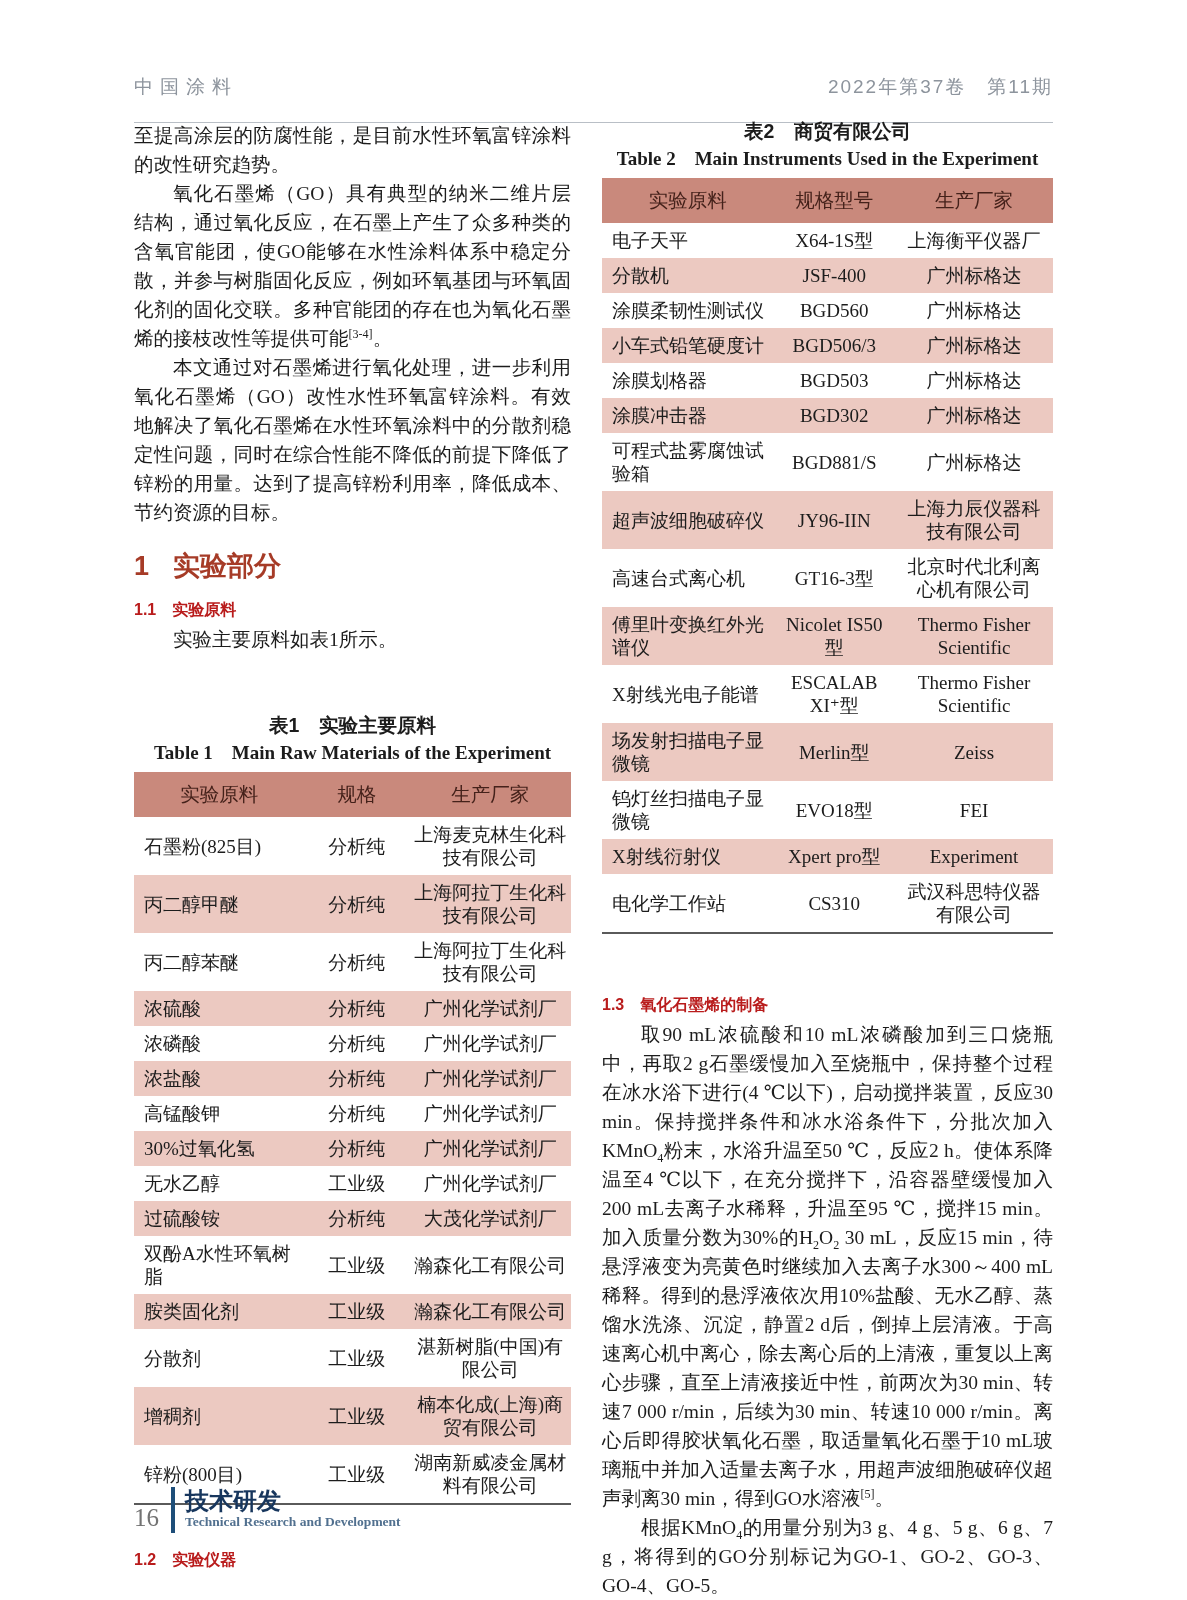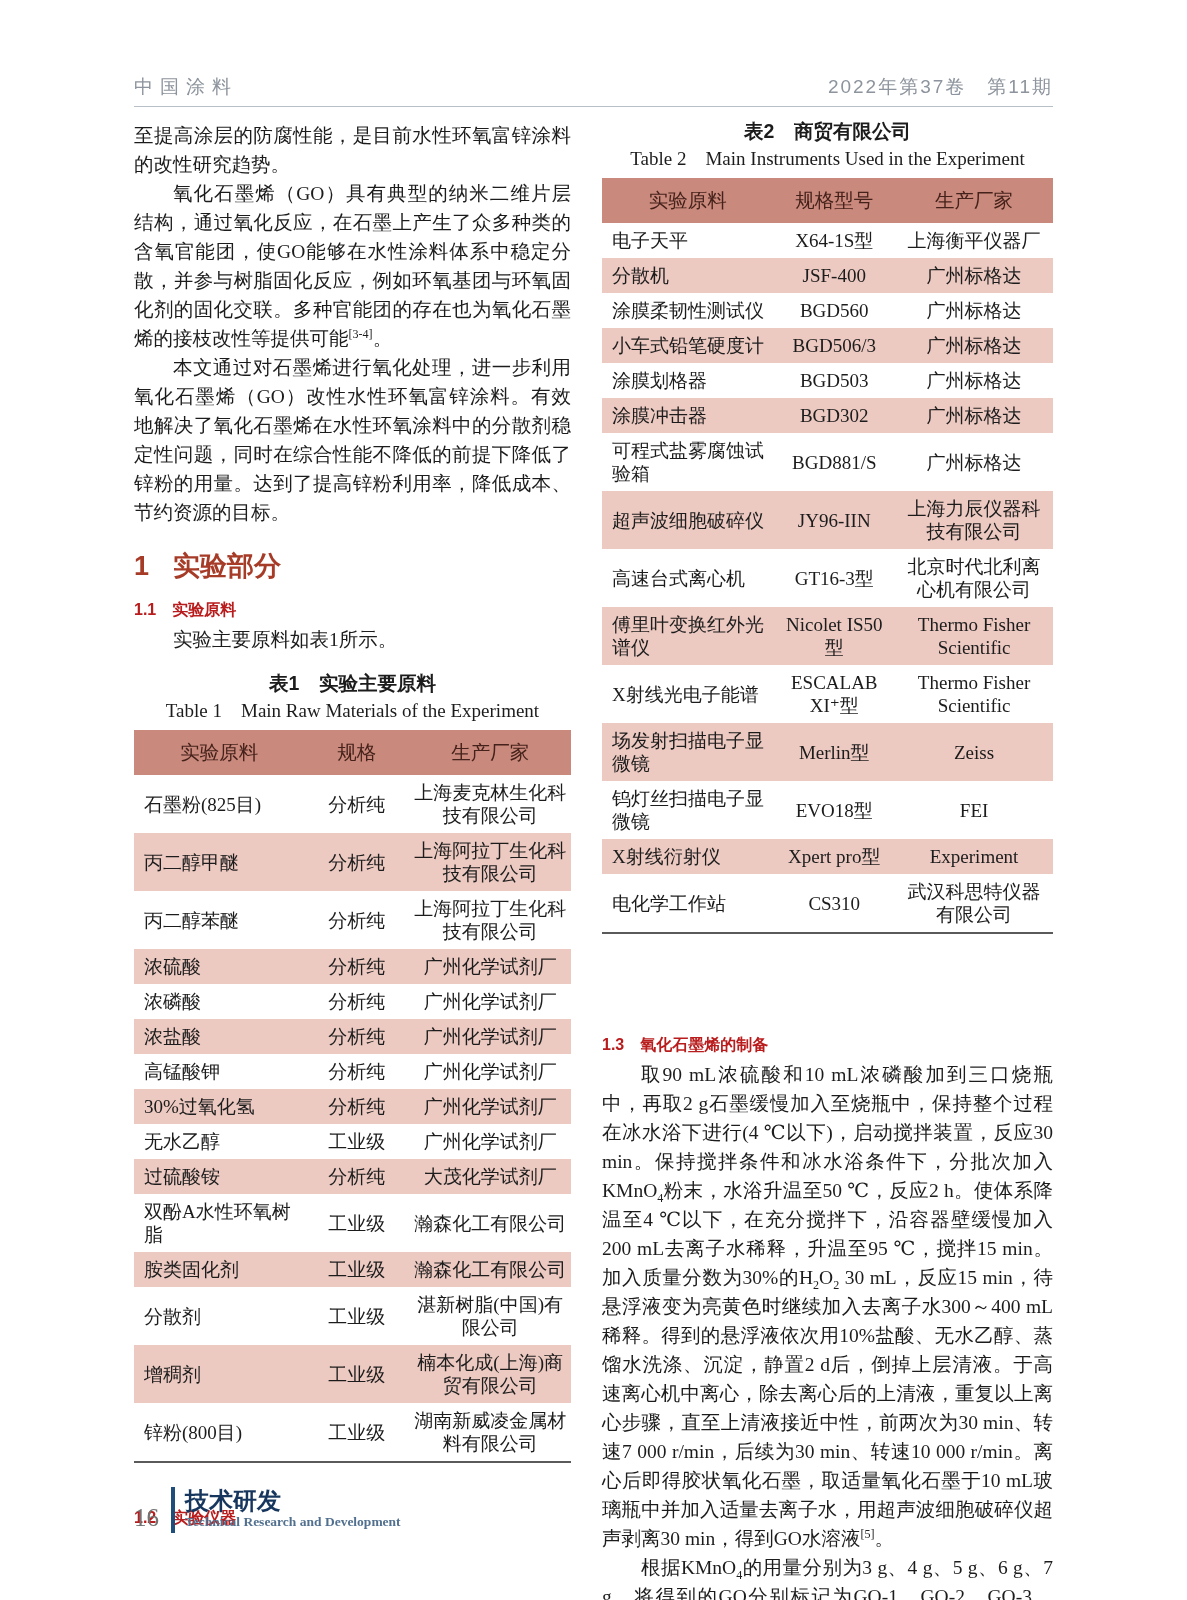--- a/index.html
+++ b/index.html
@@ -4,21 +4,21 @@
 <style>
   html,body{margin:0;padding:0;background:#ffffff;}
   .page{
     position:relative;width:1187px;height:1600px;background:#ffffff;
     font-family:"Liberation Serif","DejaVu Serif",serif;color:#1c1c1c;overflow:hidden;
   }
   
   .page-header{
     position:absolute;top:74px;left:134px;width:919px;
     display:flex;justify-content:space-between;align-items:flex-end;
-    padding-bottom:6px;border-bottom:1px solid #b9bfc6;
+    padding-bottom:22px;border-bottom:1px solid #b9bfc6;
     font-family:"Liberation Sans","DejaVu Sans",sans-serif;
     font-size:19px;color:#8d949d;
   }
   .journal-name{letter-spacing:7px;}
   .issue-info{letter-spacing:2px;}
   
   .col-left {position:absolute;left:134px;top:121px;width:437px;}
   .col-right{position:absolute;left:602px;top:118px;width:451px;}
   p.body{font-size:19.5px;line-height:29px;text-align:justify;margin:0;}
   p.indent{text-indent:2em;}
@@ -30,42 +30,42 @@
     font-size:27px;font-weight:bold;color:#a63b27;line-height:34px;
   }
   .sec-h1 .sec-num{margin-right:24px;}
   .sec-h2{
     margin:12px 0 0 0;font-family:"Liberation Sans","DejaVu Sans",sans-serif;
     font-size:16px;font-weight:bold;color:#b91c1c;line-height:30px;
   }
   .sec-h2 .sec-num{margin-right:16px;}
   .after-h2{margin-top:4px;}
   
-  .tbl-block{margin-top:16px;}
+  .tbl-block{margin-top:58px;}
   .tbl-block.tight{margin-top:0;}
   .tbl-caption{
     text-align:center;font-weight:bold;font-size:19.5px;line-height:27px;margin:0;
     font-family:"Liberation Sans","DejaVu Sans",sans-serif;
   }
   .tbl-caption-en{
-    text-align:center;font-weight:normal;font-size:19px;line-height:27px;margin:0 0 6px 0;
+    text-align:center;font-weight:bold;font-size:19px;line-height:27px;margin:0 0 6px 0;
     font-family:"Liberation Serif","DejaVu Serif",serif;
   }
   table.data{width:100%;border-collapse:collapse;border-bottom:2px solid #5a5a5a;font-size:19px;}
   table.data th{
     background:#c9897c;color:#44211a;font-weight:normal;
     padding:9px 4px;font-size:19.5px;text-align:center;
   }
   table.data td{padding:6px 4px;line-height:23px;vertical-align:middle;text-align:center;}
   table.data td:first-child{text-align:left;padding-left:10px;}
   table.data tbody tr:nth-child(even){background:#ecc9c1;}
   col.c1{width:39%;} col.c2{width:24%;} col.c3{width:37%;}
   col.d1{width:38%;} col.d2{width:27%;} col.d3{width:35%;}
   
-  .gap-large{margin-top:96px;}
+  .gap-large{margin-top:56px;}
   .gap-12{margin-top:40px;}
   
   .page-footer{
     position:absolute;left:134px;top:1487px;
     display:flex;align-items:center;
   }
   .page-num{
     font-size:25px;color:#737373;margin-right:12px;align-self:flex-end;
     font-family:"Liberation Serif","DejaVu Serif",serif;line-height:30px;
   }

